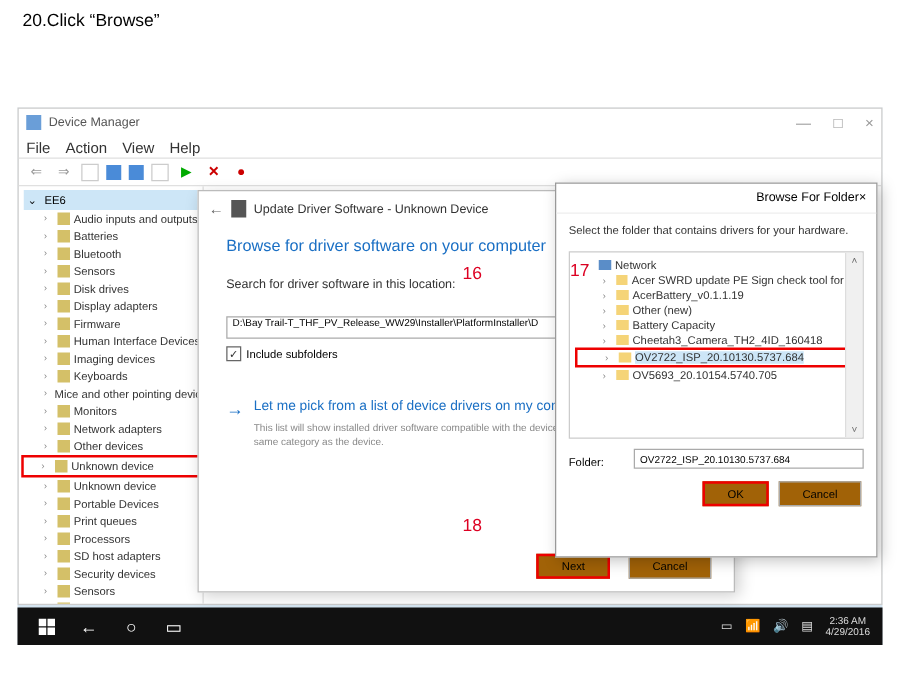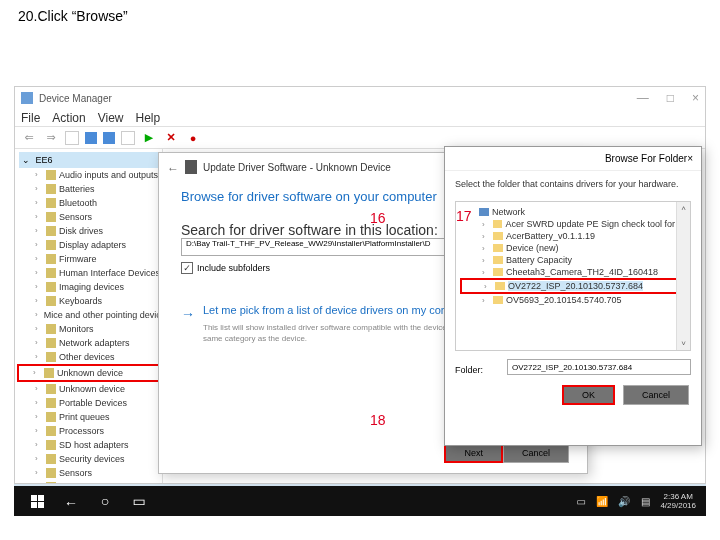--- a/index.html
+++ b/index.html
@@ -26,32 +26,32 @@
 .tree-item .ico{width:10px;height:10px;display:inline-block}
 .tree-item.hl{border:2px solid #e00;margin-left:-2px;padding-left:14px}
 .ico.pc{background:#5a8dc8}
 .ico.gen{background:#d4c068}
 .wizard{position:absolute;left:144px;top:66px;width:430px;height:322px;background:#fff;border:1px solid #bbb;box-shadow:3px 3px 12px rgba(0,0,0,0.2)}
 .wiz-top{height:28px;display:flex;align-items:center;padding:0 8px;font-size:10px;color:#333;gap:6px}
 .wiz-back{color:#666;font-size:12px}
 .wiz-ico{width:12px;height:14px;background:#555}
 .wiz-body{padding:8px 22px}
 .wiz-h{color:#1a6fc4;font-size:13px;margin-bottom:18px}
-.wiz-lbl{font-size:14px;color:#333;margin-bottom:0}
+.wiz-lbl{font-size:10px;color:#333;margin-bottom:20px}
 .wiz-row{display:flex;gap:6px;align-items:flex-end;margin-bottom:6px}
 .wiz-input{flex:1;height:18px;border:1px solid #aaa;padding:0 4px;font-size:8px;background:#fff;white-space:nowrap;overflow:hidden}
 .wiz-btn{height:18px;padding:0 10px;border:1px solid #aaa;background:#e8e8e8;font-size:9px;display:flex;align-items:center}
 .wiz-btn.hl{border:2px solid #e00}
 .wiz-chk{display:flex;align-items:center;gap:4px;font-size:9px;margin-bottom:30px}
 .chkbox{width:12px;height:12px;border:1px solid #666;display:flex;align-items:center;justify-content:center;font-size:9px;color:#333}
 .wiz-link{color:#1a6fc4;font-size:11px;display:flex;gap:8px;align-items:flex-start}
 .wiz-link .arr{color:#1a6fc4;font-size:14px}
 .wiz-sub{color:#888;font-size:8px;padding-left:22px;line-height:11px;margin-top:2px}
-.wiz-foot{position:absolute;bottom:10px;right:18px;display:flex;gap:0}
-.btn{height:20px;padding:0 18px;border:1px solid #aaa;background:#737373;font-size:9px;display:flex;align-items:center}
+.wiz-foot{position:absolute;bottom:10px;right:18px;display:flex;gap:15px}
+.btn{height:20px;padding:0 18px;border:1px solid #aaa;background:#a16207;font-size:9px;display:flex;align-items:center}
 .btn.hl{border:2px solid #e00}
 .browse-dlg{position:absolute;left:430px;top:60px;width:258px;height:300px;background:#fff;border:1px solid #999;box-shadow:3px 3px 12px rgba(0,0,0,0.25)}
 .bd-title{height:24px;display:flex;align-items:center;padding:0 8px;font-size:10px;justify-content:flex-end;border-bottom:1px solid #eee}
 .bd-msg{padding:8px 10px;font-size:9px;color:#333}
 .bd-tree{margin:4px 10px;height:150px;border:1px solid #ccc;font-size:9px;padding:4px;overflow:hidden;position:relative}
 .bd-item{display:flex;align-items:center;gap:3px;padding:1px 0 1px 8px;white-space:nowrap;color:#333}
 .bd-item .chev{width:8px;color:#888;font-size:8px}
 .bd-item .fld{width:10px;height:8px;background:#f5d478;display:inline-block}
 .bd-item.l2{padding-left:22px}
 .bd-item.sel{border:2px solid #e00}
@@ -278,21 +278,21 @@
           <span class="txt">Acer SWRD update PE Sign check tool for W</span>
         </div>
         <div class="bd-item l2">
           <span class="chev">›</span>
           <span class="fld"></span>
           <span class="txt">AcerBattery_v0.1.1.19</span>
         </div>
         <div class="bd-item l2">
           <span class="chev">›</span>
           <span class="fld"></span>
-          <span class="txt">Device (new)</span>
+          <span class="txt">Other (new)</span>
         </div>
         <div class="bd-item l2">
           <span class="chev">›</span>
           <span class="fld"></span>
           <span class="txt">Battery Capacity</span>
         </div>
         <div class="bd-item l2">
           <span class="chev">›</span>
           <span class="fld"></span>
           <span class="txt">Cheetah3_Camera_TH2_4ID_160418</span>

